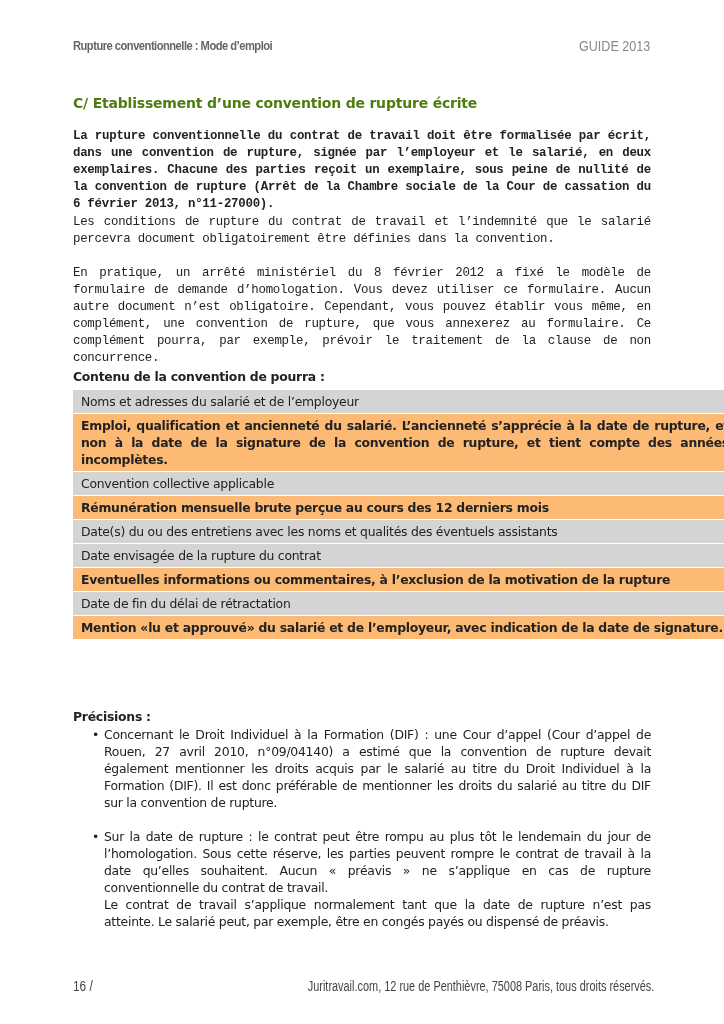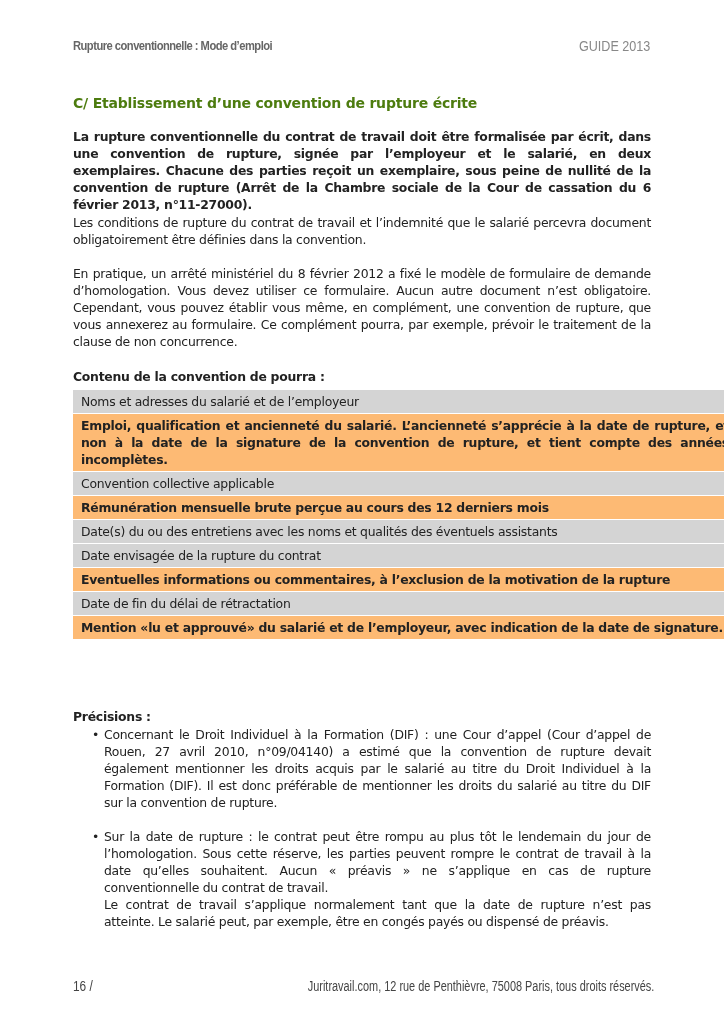--- a/index.html
+++ b/index.html
@@ -4,21 +4,21 @@
 <style>
   html, body { margin:0; padding:0; }
   body { width:724px; height:1024px; background:#ffffff; position:relative; overflow:hidden;
          font-family:"DejaVu Sans", sans-serif; color:#222; }
   .hdr-left { position:absolute; left:73px; top:38px; font-family:"Liberation Sans Narrow","Liberation Sans", sans-serif;
               font-size:13px; font-weight:bold; color:#666; letter-spacing:-0.6px; transform:scaleX(0.86); transform-origin:left; }
   .hdr-right { position:absolute; right:74px; top:38px; font-family:"Liberation Sans", sans-serif; font-size:14px; color:#888;
                transform:scaleX(0.9); transform-origin:right; }
   .title { position:absolute; left:73px; top:95px; font-size:14px; font-weight:bold; color:#4d7c0f; letter-spacing:-0.2px; }
   .para { position:absolute; left:73px; width:578px; font-size:12.4px; line-height:17px; text-align:justify; color:#222;
-          letter-spacing:-0.25px; }
+          letter-spacing:-0.25px;font-family:Liberation Mono, monospace; }
   .bold { font-weight:bold; }
   .section-label { position:absolute; left:73px; font-size:12.4px; font-weight:bold; color:#222; letter-spacing:-0.25px; }
   .table { position:absolute; left:73px; top:390px; width:664px; }
   .row { box-sizing:border-box; padding:3px 8px 3px 8px; font-size:12.4px; line-height:17px; text-align:justify;
          letter-spacing:-0.25px; color:#222; border-bottom:1px solid #ffffff; }
   .row.dark { background:#d4d4d4; }
   .row.light { background:#fdba74;font-weight:bold; }
   .bullets { position:absolute; left:90px; width:561px; font-size:12.4px; line-height:17px; letter-spacing:-0.25px; }
   .bullet { position:relative; padding-left:14px; text-align:justify; }
   .bullet .dot { position:absolute; left:2px; top:0; }

